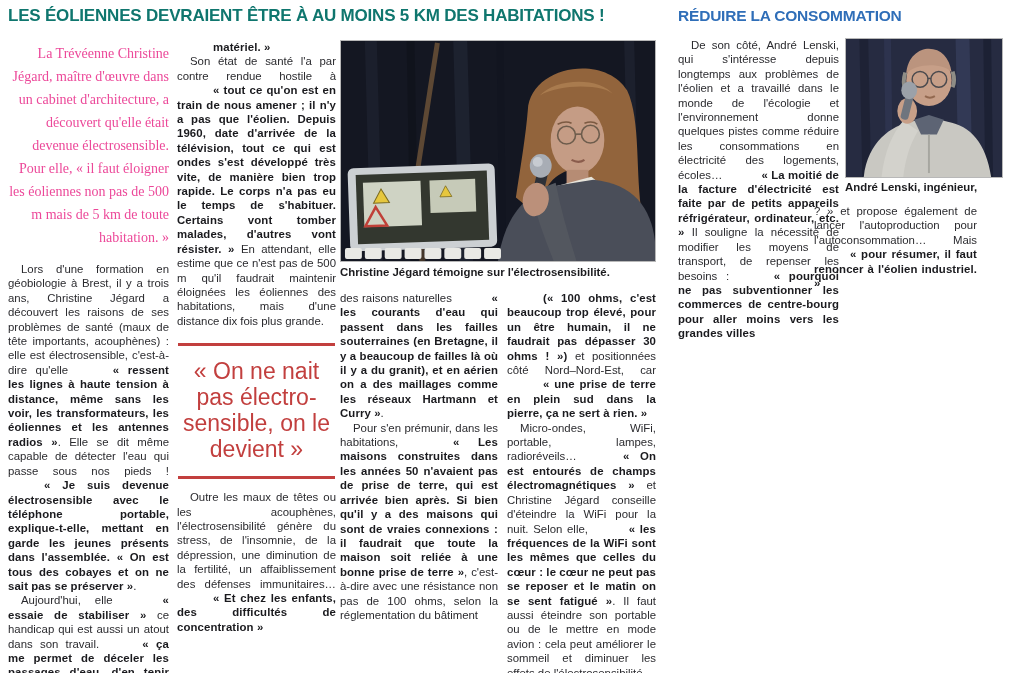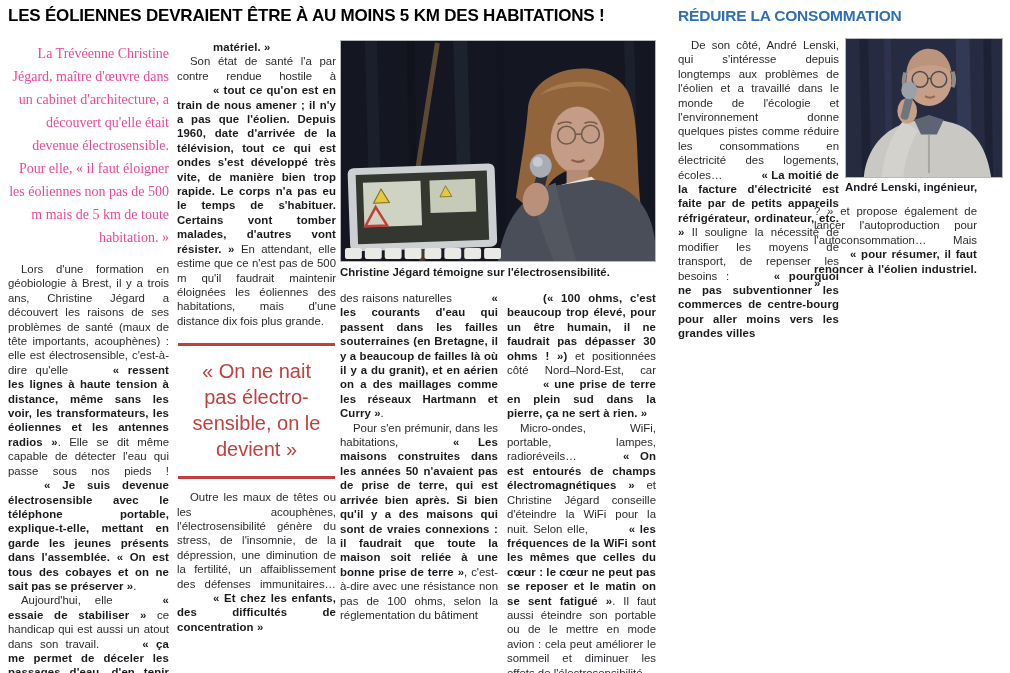--- a/index.html
+++ b/index.html
@@ -1,42 +1,42 @@
 <!DOCTYPE html>
 <html lang="fr"><head>
 <meta charset="utf-8">
 <style>
   * { margin:0; padding:0; box-sizing:border-box; }
   html,body { background:#ffffff; }
   body { font-family:"Liberation Sans", sans-serif; }
   .page { position:relative; width:1010px; height:673px; background:#ffffff; overflow:hidden; color:#26262a; }
 
   .main-title { position:absolute; left:8px; top:5px; width:665px; font-size:17px; font-weight:700;
-                color:#000000; line-height:22px; letter-spacing:-0.2px; }
+                color:#0f766e; line-height:22px; letter-spacing:-0.2px; }
   .sec-title  { position:absolute; left:678px; top:6px; width:330px; font-size:15.5px; font-weight:700;
                 color:#2f6eb8; line-height:20px; letter-spacing:-0.2px; }
 
   .col { position:absolute; text-align:justify; }
   #c1 { left:8px;   top:42px;  width:161px; }
   #c2 { left:177px; top:40px;  width:159px; }
   #c3 { left:340px; top:291px; width:158px; }
   #c4 { left:507px; top:291px; width:149px; }
   #s1 { left:678px; top:38px;  width:161px; }
   #s2 { left:814px; top:204px; width:163px; }
 
   .lead { font-family:"Liberation Serif", serif; font-size:14px; line-height:23px;
           color:#ec4899; text-align:right; }
   .body { font-size:11.4px; line-height:14.4px; color:#2a2a2e; }
   .body .b { font-weight:700; color:#1a1a1e; letter-spacing:0.1px;margin-left:36px; }
   .ind  { text-indent:13px; }
   .mt   { margin-top:13px; }
 
   .pullquote { margin:15px 1px 11px; padding:12px 0 14px;
                border-top:3px solid #c23f3e; border-bottom:3px solid #c23f3e;
-               color:#c23f3e; font-size:20px; line-height:26px; text-align:center;
+               color:#c23f3e; font-size:23px; line-height:26px; text-align:center;
                white-space:pre-line; }
 
   .subhead { font-size:13.5px; font-weight:700; color:#1a1a1e; line-height:16px;
              margin:9px 0 4px; text-align:left; max-width:146px; }
 
   .photo { position:absolute; overflow:hidden; border:1px solid #b8b8b8; background:#151823; }
   .photo svg { display:block; width:100%; height:100%; }
   #photo1 { left:340px; top:40px; width:316px; height:222px; }
   #photo2 { left:845px; top:38px; width:158px; height:140px; }
 

